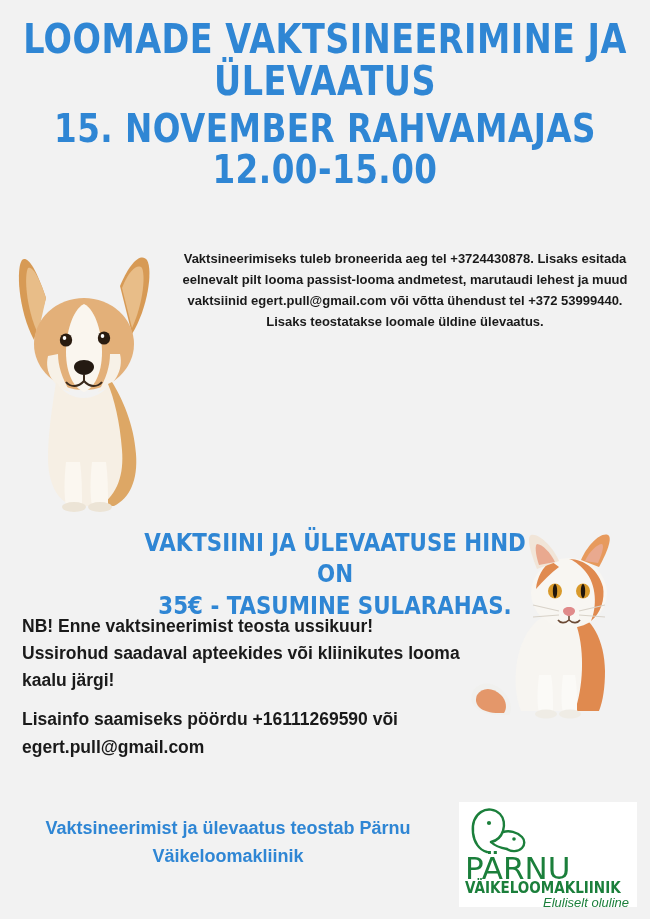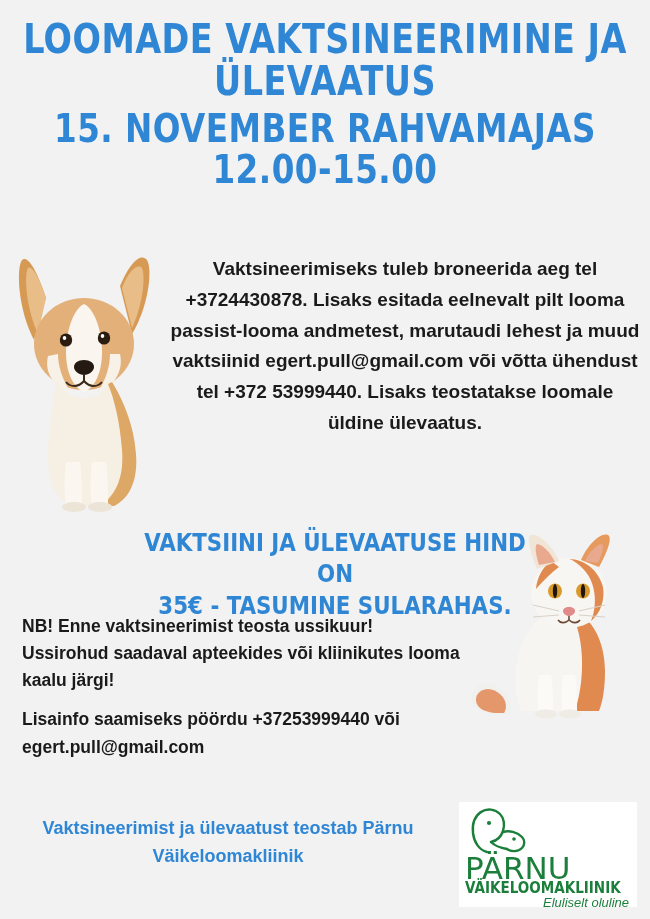--- a/index.html
+++ b/index.html
@@ -72,21 +72,21 @@
   }
   .dog-svg { display: block; }
 
   
   .main-text {
     position: absolute;
     top: 235px;
     left: 170px;
     width: 470px;
     text-align: center;
-    font-size: 19px;
+    font-size: 13px;
     line-height: 1.62;
     font-weight: bold;
     color: #1a1a1a;
   }
 
   
   .price-block {
     position: absolute;
     top: 527px;
     left: 120px;
@@ -282,24 +282,24 @@
 
       <path d="M80 160 C78 176 78 190 80 198 L94 198 C94 184 94 170 92 160 Z" fill="#fbfaf7"></path>
       <path d="M104 160 C102 176 102 190 104 198 L118 198 C118 184 118 170 116 160 Z" fill="#fbfaf7"></path>
       <ellipse cx="87" cy="199" rx="11" ry="4.5" fill="#efece5"></ellipse>
       <ellipse cx="111" cy="199" rx="11" ry="4.5" fill="#efece5"></ellipse>
     </svg>
   </div>
 
   <div class="nb-text">
     <span>NB! Enne vaktsineerimist teosta ussikuur! Ussirohud saadaval apteekides või kliinikutes looma kaalu järgi!</span>
-    <span class="second">Lisainfo saamiseks pöördu +37253999440 või egert.pull@gmail.com</span>
-  </div>
-
-  <div class="bottom-blue">Vaktsineerimist ja ülevaatust teostab Pärnu Väikeloomakliinik</div>
+    <span class="second">Lisainfo saamiseks pöördu +16111269590 või egert.pull@gmail.com</span>
+  </div>
+
+  <div class="bottom-blue">Vaktsineerimist ja ülevaatus teostab Pärnu Väikeloomakliinik</div>
 
   <div class="logo">
     <div class="logo-inner">
       <svg class="logo-mark" viewBox="0 0 62 50" xmlns="http://www.w3.org/2000/svg" aria-hidden="true">
         <path d="M14 6 C8 10 5 18 6 27 C7 36 12 44 20 46" fill="none" stroke="#1b7f3b" stroke-width="2.4" stroke-linecap="round"></path>
         <path d="M14 6 C20 2 28 3 33 8 C37 12 38 19 36 25 C34 31 29 35 24 36" fill="none" stroke="#1b7f3b" stroke-width="2.4" stroke-linecap="round"></path>
         <circle cx="22" cy="17" r="2.1" fill="#1b7f3b"></circle>
         <path d="M36 26 C42 24 50 26 55 31 C58 34 58 39 55 42 C51 46 44 46 40 43" fill="none" stroke="#1b7f3b" stroke-width="2.4" stroke-linecap="round"></path>
         <circle cx="47" cy="33" r="1.8" fill="#1b7f3b"></circle>
         <path d="M24 36 C28 40 34 42 40 43" fill="none" stroke="#1b7f3b" stroke-width="2.4" stroke-linecap="round"></path>

